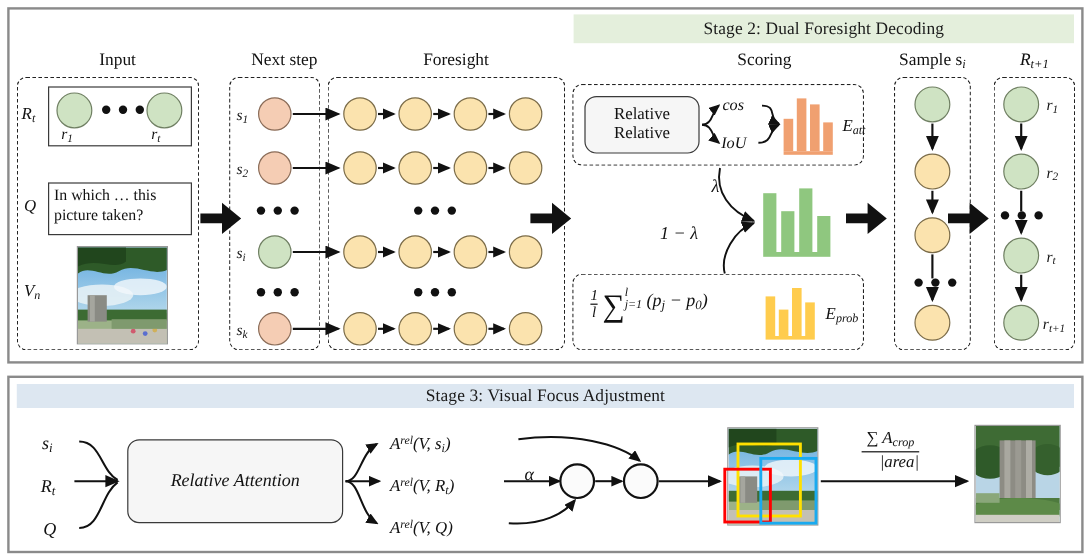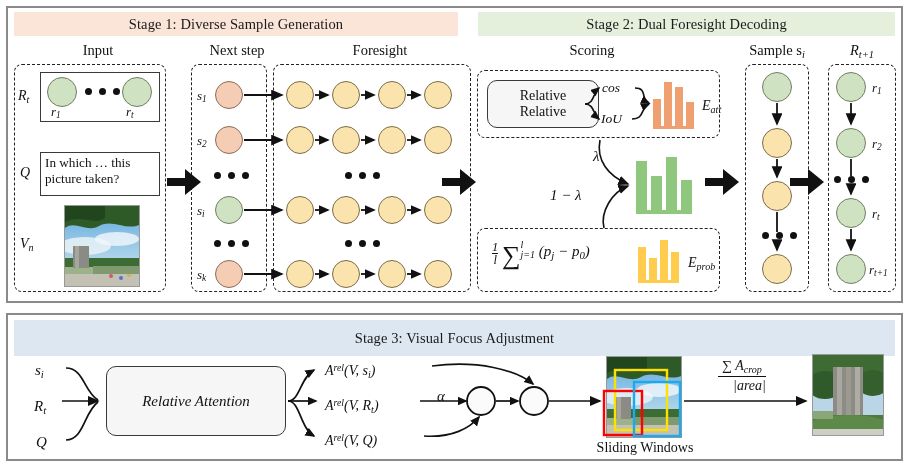--- a/index.html
+++ b/index.html
@@ -98,37 +98,34 @@
   .barchart > span { display: block; width: 8px; }
   .barbase { position: absolute; height: 3px; }
 </style>
 </head>
 <body>
 
 <div id="root">
 
   <div class="panel" style="left:6px; top:6px; width:897px; height:297px;"></div>
 
-  <div class="stage-header" style="left:14px; top:12px; width:444px; height:24px; background:#fae5d8;">
-    <span>Stage 1: Diverse Sample Generation</span>
-  </div>
   <div class="stage-header" style="left:478px; top:12px; width:417px; height:24px; background:#e4efdc;">
     <span>Stage 2: Dual Foresight Decoding</span>
   </div>
 
   <div class="col-label" style="left:185px; top:42px; width:104px;">
     <span>Next step</span>
   </div>
   <div class="col-label" style="left:38px; top:42px; width:120px;">
     <span>Input</span>
   </div>
   <div class="col-label" style="left:290px; top:42px; width:180px;">
     <span>Foresight</span>
   </div>
-  <div class="col-label" style="left:532px; top:42px; width:120px;font-family:Liberation Serif, serif;">
+  <div class="col-label" style="left:577px; top:42px; width:120px;font-family:Liberation Serif, serif;">
     <span>Scoring</span>
   </div>
   <div class="col-label" style="left:722px; top:42px; width:110px;">
     <span>Sample s</span><span class="sub">i</span>
   </div>
   <div class="col-label" style="left:828px; top:42px; width:68px; font-style:italic;">
     <span>R</span><span class="sub">t+1</span>
   </div>
 
   <div class="dashed-box" style="left:14px; top:64px; width:152px; height:228px;"></div>
@@ -242,21 +239,21 @@
       <i></i>
       <i></i>
     </div>
 
   <div class="node n-yellow" style="left:286px; top:260px; width:28px; height:28px;"></div>
   <div class="node n-yellow" style="left:332px; top:260px; width:28px; height:28px;"></div>
   <div class="node n-yellow" style="left:378px; top:260px; width:28px; height:28px;"></div>
   <div class="node n-yellow" style="left:424px; top:260px; width:28px; height:28px;"></div>
 
   <div class="dashed-box" style="left:477px; top:70px; width:243px; height:68px;"></div>
-  <div class="rr-box" style="left:487px; top:80px; width:112px; height:48px;">
+  <div class="rr-box" style="left:487px; top:80px; width:96px; height:48px;">
     <div><span>Relative</span><br><span>Relative</span></div>
   </div>
   <div class="mathlab" style="left:602px; top:80px; font-size:13.5px;">
     <span>cos</span>
   </div>
   <div class="mathlab" style="left:601px; top:111px; font-size:13.5px;">
     <span>IoU</span>
   </div>
 
   <div class="barchart" style="left:653px; top:82px; height:44px;">
@@ -324,21 +321,21 @@
       <i></i>
       <i></i>
       <i></i>
     </div>
   <div class="node n-green" style="left:836px; top:198px; width:30px; height:30px;"></div>
   <div class="mathlab" style="left:872px; top:206px; font-size:13px;">r<span class="sub">t</span></div>
   <div class="node n-green" style="left:836px; top:254px; width:30px; height:30px;"></div>
   <div class="mathlab" style="left:869px; top:262px; font-size:13px;">r<span class="sub">t+1</span></div>
 
   <div class="panel" style="left:6px; top:313px; width:897px; height:148px;"></div>
-  <div class="stage-header" style="left:14px; top:320px; width:881px; height:36px; background:#dde7f1;">
+  <div class="stage-header" style="left:14px; top:320px; width:881px; height:20px; background:#dde7f1;">
     <span>Stage 3: Visual Focus Adjustment</span>
   </div>
 
   <div class="mathlab" style="left:35px; top:362px; font-size:15px;">s<span class="sub">i</span></div>
   <div class="mathlab" style="left:34px; top:398px; font-size:15px;">R<span class="sub">t</span></div>
   <div class="mathlab" style="left:36px; top:434px; font-size:15px;">Q</div>
 
   <div class="rr-box" style="left:106px; top:366px; width:180px; height:70px; font-size:15px;font-style:italic;">
     <span>Relative Attention</span>
   </div>
@@ -373,23 +370,20 @@
       <path d="M0 0 H76 V18 C62 26 48 12 34 20 C22 27 10 14 0 22 Z" fill="#2e5a28"></path>
       <path d="M0 0 H40 V12 C30 20 16 8 0 16 Z" fill="#21461d"></path>
       <rect x="0" y="55" width="76" height="27" fill="#9cb288"></rect>
       <rect x="0" y="52" width="76" height="9" fill="#3c6b33"></rect>
       <rect x="8" y="40" width="16" height="22" fill="#8a8b84"></rect>
       <rect x="10" y="40" width="4" height="22" fill="#a5a69e"></rect>
       <rect x="0" y="68" width="76" height="14" fill="#c3c0b4"></rect>
       <rect x="28" y="60" width="48" height="8" fill="#7f9a6e"></rect>
     </svg>
   </div>
-  <div class="plainlab" style="left:590px; top:440px; width:110px; text-align:center; font-size:14px;">
-    <span>Sliding Windows</span>
-  </div>
 
   <div class="mathlab" style="left:718px; top:358px; text-align:right; font-size:14px;">
     <div style="border-bottom:1.3px solid #111; padding:0 4px 1px;">
       <span>∑ A</span><span class="sub">crop</span>
     </div>
     <div style="padding-top:1px;">|area|</div>
   </div>
 
   <div class="photo" style="left:812px; top:354px; width:72px; height:82px; border:1px solid #999;">
     <svg width="72" height="82" viewBox="0 0 72 82">

